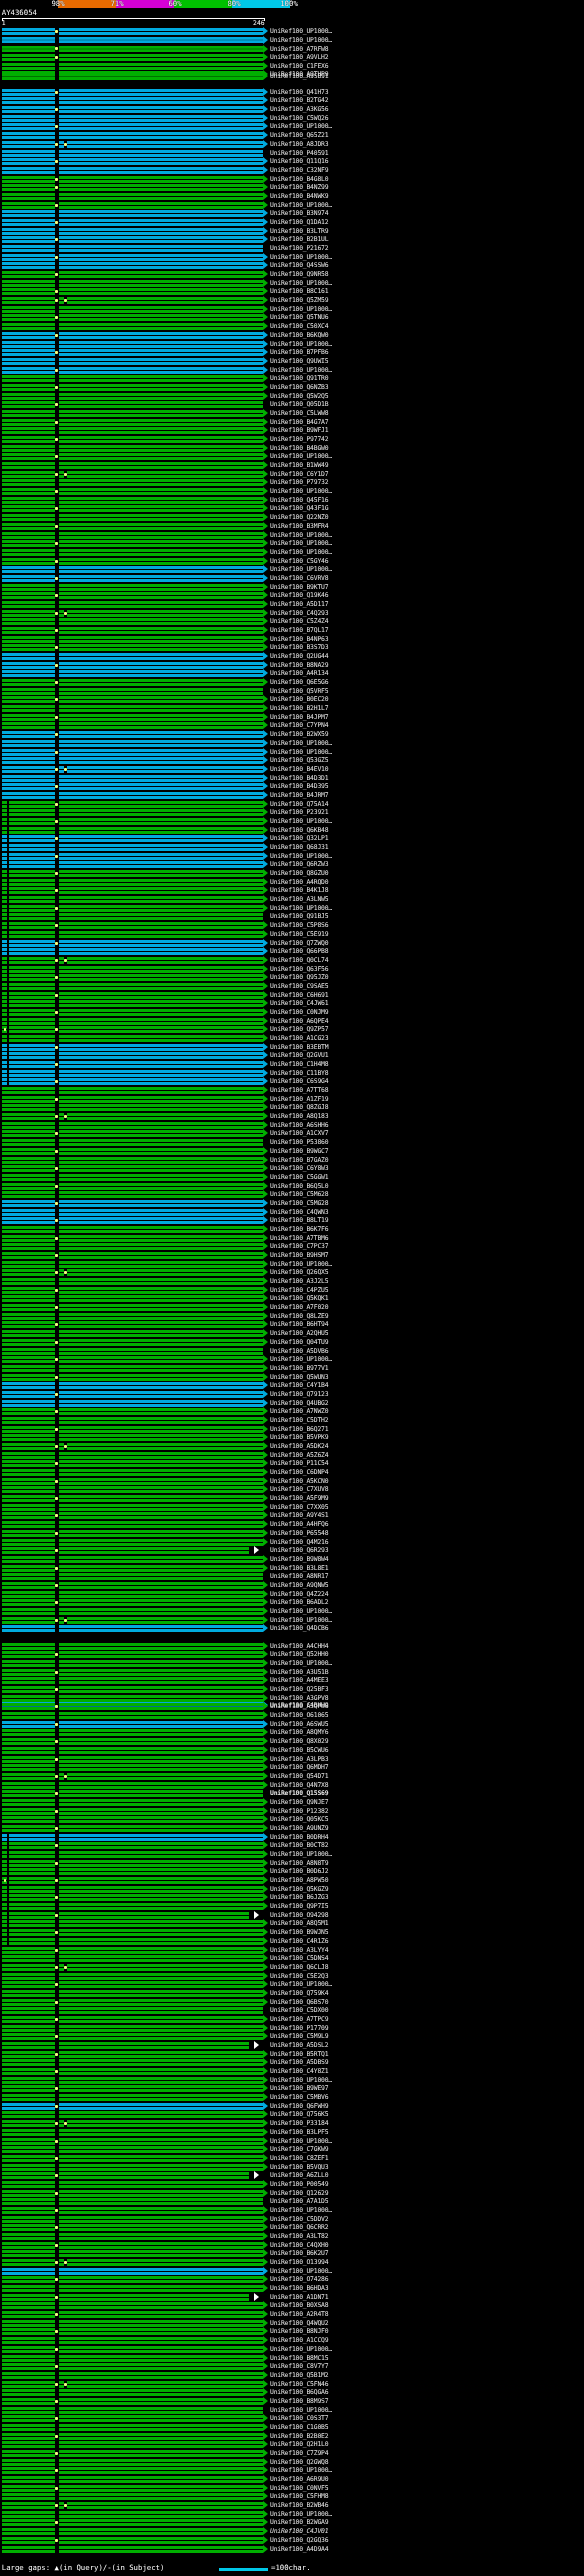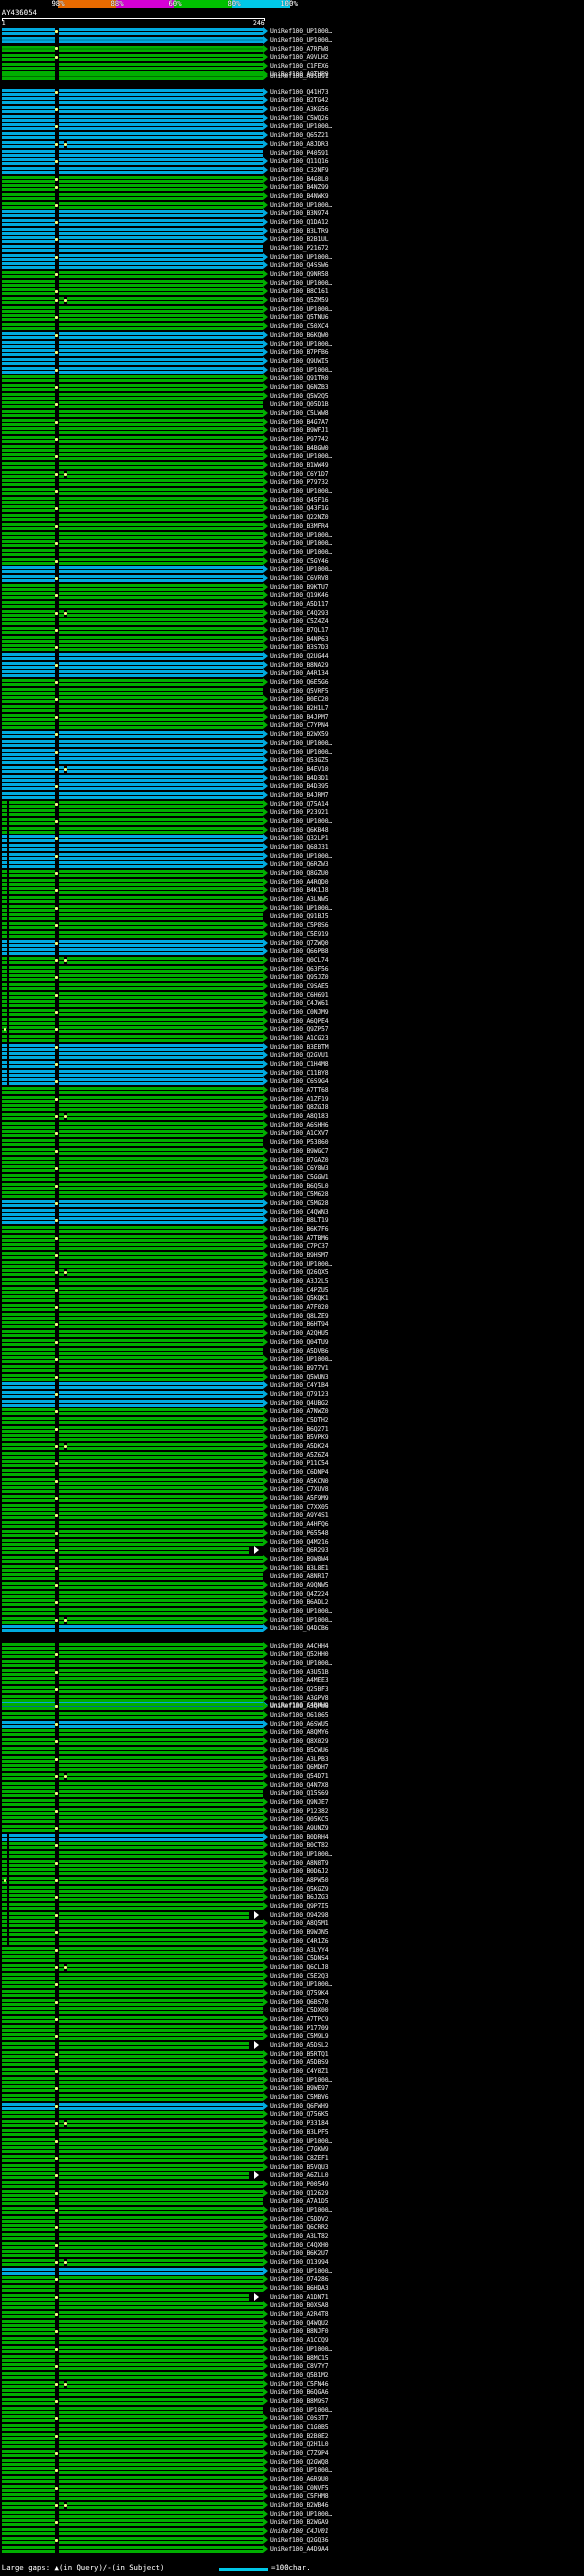--- a/index.html
+++ b/index.html
@@ -41,21 +41,21 @@
 <body>
 
 <div id="scalebar">
     <div class="seg" style="width: 58px; background: rgb(0, 0, 0);"></div>
     <div class="seg" style="width: 58px; background: rgb(232, 106, 0);"></div>
     <div class="seg" style="width: 58px; background: rgb(212, 0, 212);"></div>
     <div class="seg" style="width: 58px; background: rgb(0, 192, 0);"></div>
     <div class="seg" style="width: 58px; background: rgb(0, 200, 232);"></div>
   </div>
 <span class="scale-label" style="left:58px">98%</span>
-<span class="scale-label" style="left:117px">88%</span>
+<span class="scale-label" style="left:117px">71%</span>
 <span class="scale-label" style="left:175px">60%</span>
 <span class="scale-label" style="left:234px">80%</span>
 <span class="scale-label" style="left:289px">100%</span>
 
 <div id="query-title">AY436054</div>
 <div id="ruler-line"></div>
 <div class="ruler-tick" style="left:1.8px"></div>
 <div class="ruler-tick" style="left:264px"></div>
 <div id="ruler-start">1</div>
 <div id="ruler-end">246</div>
@@ -1423,21 +1423,21 @@
       <div class="dot" style="left: 64px; background: rgb(240, 255, 128);"></div>
       <div class="arrow" style="left: 263px; border-left-color: rgb(0, 174, 0);"></div>
       <div class="hit-label">UniRef100_Q54D71</div>
     </div>
     <div class="row" style="top: 1754px;">
       <div class="bar" style="left: 1.8px; width: 261px; background: linear-gradient(rgb(0, 174, 0) 0%, rgb(0, 174, 0) 40%, rgba(0, 0, 0, 0.35) 50%, rgb(0, 174, 0) 60%, rgb(0, 174, 0) 100%);"></div>
       <div class="vgap" style="left: 55px; width: 3.7px;"></div>
       <div class="arrow" style="left: 263px; border-left-color: rgb(0, 174, 0);"></div>
       <div class="hit-label">UniRef100_Q4N7X8</div>
     </div>
-    <div class="row" style="top: 1762px;">
+    <div class="row" style="top: 1762px; font-weight: bold;">
       <div class="bar" style="left: 1.8px; width: 261px; background: linear-gradient(rgb(0, 174, 0) 0%, rgb(0, 174, 0) 40%, rgba(0, 0, 0, 0.35) 50%, rgb(0, 174, 0) 60%, rgb(0, 174, 0) 100%);"></div>
       <div class="vgap" style="left: 55px; width: 3.7px;"></div>
       <div class="dot" style="left: 55px; background: rgb(240, 255, 128);"></div>
       <div class="hit-label">UniRef100_Q15S69</div>
     </div>
     <div class="row" style="top: 1771px;">
       <div class="bar" style="left: 1.8px; width: 261px; background: linear-gradient(rgb(0, 174, 0) 0%, rgb(0, 174, 0) 40%, rgba(0, 0, 0, 0.35) 50%, rgb(0, 174, 0) 60%, rgb(0, 174, 0) 100%);"></div>
       <div class="vgap" style="left: 55px; width: 3.7px;"></div>
       <div class="arrow" style="left: 263px; border-left-color: rgb(0, 174, 0);"></div>
       <div class="hit-label">UniRef100_Q9NJE7</div>

